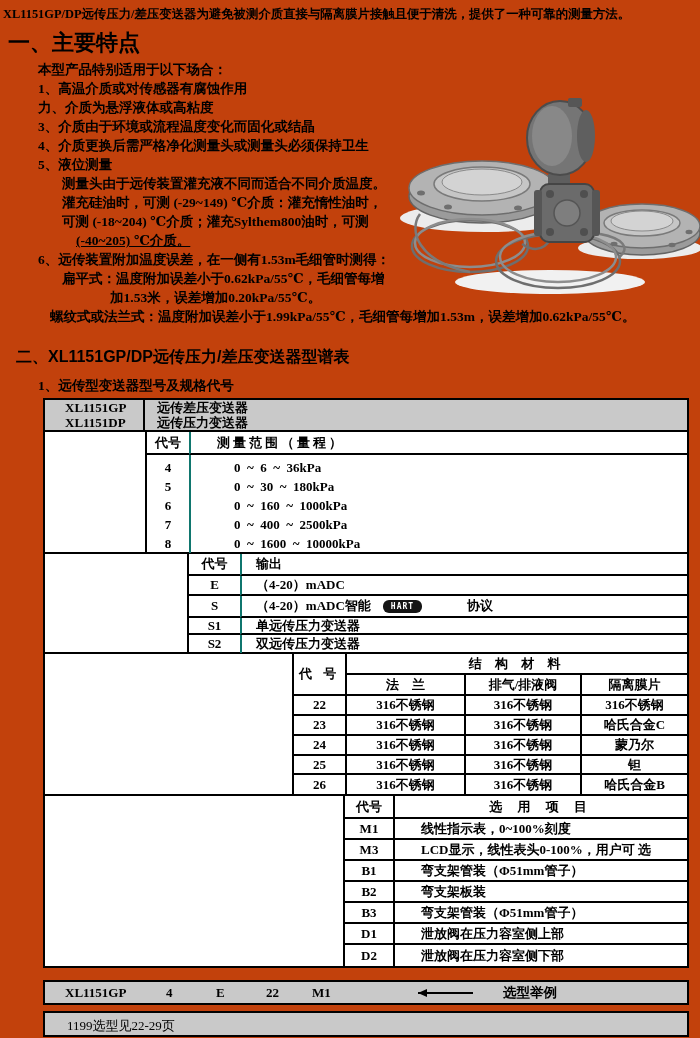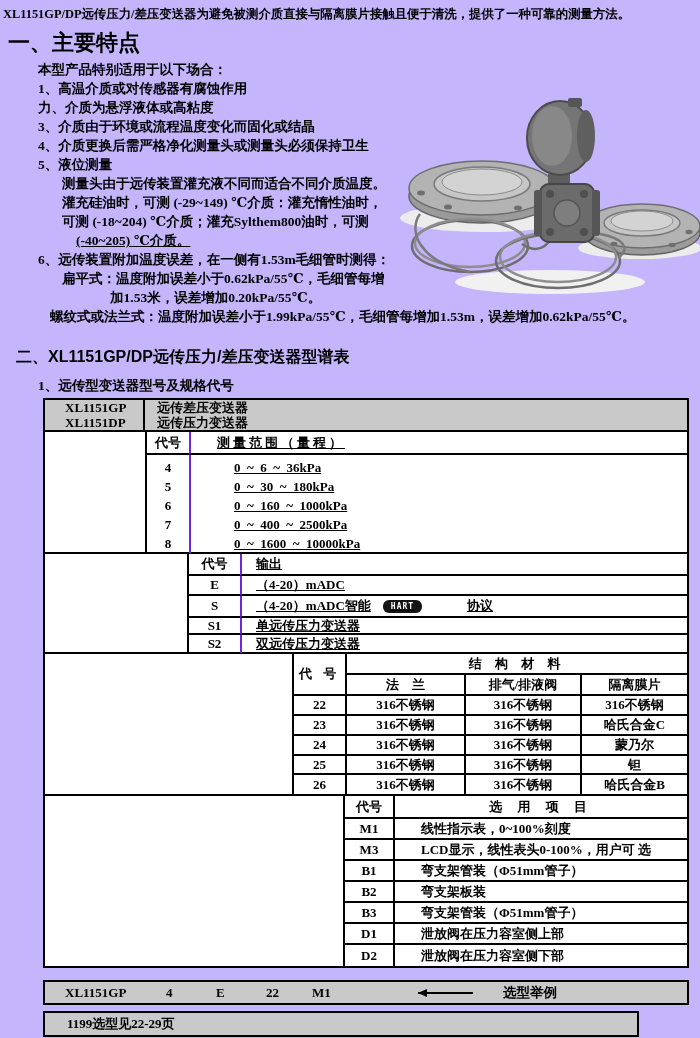--- a/index.html
+++ b/index.html
@@ -1,16 +1,16 @@
 <!DOCTYPE html>
 <html><head>
 <meta charset="utf-8">
 <style>
   html,body{margin:0;padding:0;background:#fff;}
-  .page{position:relative;width:700px;height:1038px;background:#c4b5fd;
+  .page{position:relative;width:700px;height:1038px;background:#c2410c;
         font-family:"Liberation Serif","DejaVu Serif",serif;color:#000;overflow:hidden;}
 
   .intro{position:absolute;top:6px;left:3px;width:696px;font-size:12.4px;font-weight:bold;
          white-space:nowrap;}
 
   .h1{position:absolute;top:28px;left:8px;font-family:"Liberation Sans","DejaVu Sans",sans-serif;
       font-weight:bold;font-size:22px;}
   .h2{position:absolute;top:347px;left:8px;font-family:"Liberation Sans","DejaVu Sans",sans-serif;
       font-weight:bold;font-size:16px;margin-left:8px;}
   .sub{position:absolute;top:377px;left:38px;font-size:13.5px;font-weight:bold;}
@@ -23,21 +23,21 @@
   .features .i3{padding-left:72px;}
 
   .photo{position:absolute;left:390px;top:96px;width:310px;height:208px;}
 
   
   .spec{position:absolute;left:43px;top:398px;width:646px;font-size:13px;font-weight:bold;}
   .band{box-sizing:border-box;border:2px solid #000;background:#fff;display:grid;}
   .band + .band{margin-top:-2px;}
   .cell{box-sizing:border-box;display:flex;align-items:center;}
   .ctr{justify-content:center;text-align:center;}
-  .bl{border-left:2px solid #6d28d9;text-decoration:underline;}
+  .bl{border-left:2px solid #0f766e;}
   .br{border-right:2px solid #000;}
   .bb{border-bottom:2px solid #000;}
 
   .band-models{height:34px;background:#c9c9c9;grid-template-columns:100px 1fr;}
   .band-models .mcell{box-sizing:border-box;display:flex;flex-direction:column;justify-content:center;
                       line-height:15px;}
   .band-models .m-left{padding-left:20px;border-right:2px solid #000;}
   .band-models .m-right{padding-left:12px;}
 
   .band-range{height:124px;grid-template-columns:102px 42px 1fr;grid-template-rows:23px 1fr;}
@@ -74,23 +74,23 @@
            box-sizing:border-box;border:2px solid #000;font-size:13px;font-weight:bold;}
   .example span{position:absolute;top:50%;transform:translateY(-50%);}
   .ex-model{left:20px;}
   .ex-c1{left:121px;} .ex-c2{left:171px;} .ex-c3{left:221px;} .ex-c4{left:267px;}
   .ex-arrow{left:373px;display:flex;align-items:center;}
   .arr-head{width:0;height:0;border-top:4px solid transparent;border-bottom:4px solid transparent;
             border-right:9px solid #000;}
   .arr-line{width:55px;height:2px;background:#000;}
   .ex-label{left:450px;font-size:13.5px;margin-left:8px;}
 
-  .footer{position:absolute;left:43px;top:1011px;width:596px;height:26px;background:#c9c9c9;
-          box-sizing:border-box;border:2px solid #000;display:flex;align-items:center;
-          padding-left:22px;font-size:13px;font-weight:bold;}
+  .footer{position:absolute;left:43px;top:1011px;width:646px;height:26px;background:#c9c9c9;
+          box-sizing:border-box;border:2px solid #000;display:flex;align-items:flex-end;
+          padding-left:22px;font-size:13px;font-weight:normal;}
 </style>
 </head>
 <body>
 
 <div class="page">
 
   <div class="intro">XL1151GP/DP远传压力/差压变送器为避免被测介质直接与隔离膜片接触且便于清洗，提供了一种可靠的测量方法。</div>
 
   <div class="h1">一、主要特点</div>
 

